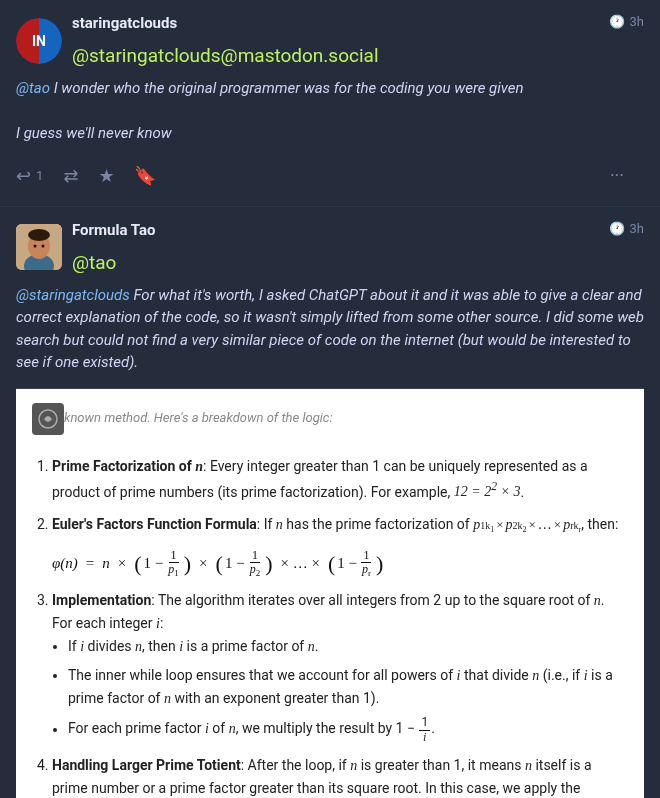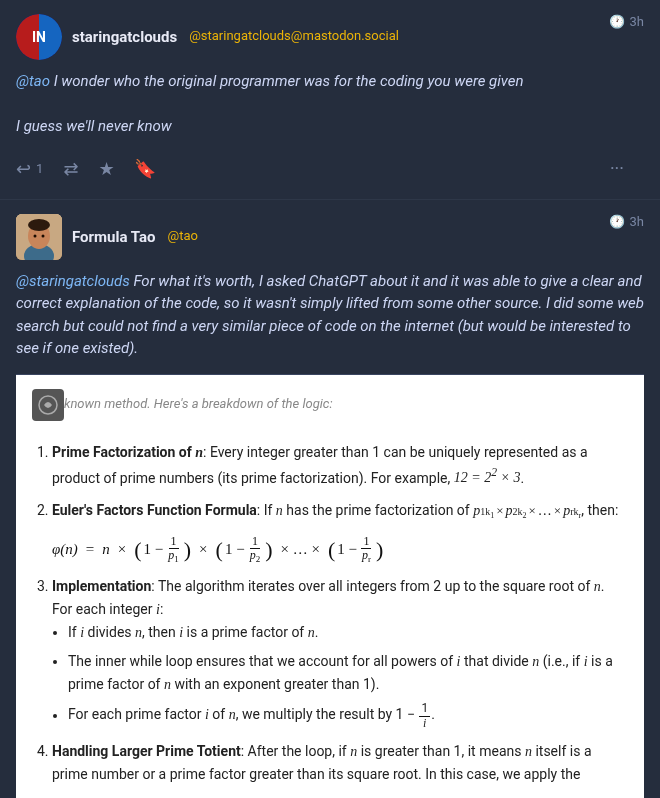--- a/index.html
+++ b/index.html
@@ -62,33 +62,33 @@
     .avatar-in-label {
       position: relative;
       z-index: 1;
       color: #fff;
       font-weight: bold;
       font-size: 14px;
     }
 
     .author-info {
       display: flex;
-      flex-direction: row;
+      flex-direction: column;
       gap: 12px;
     }
 
     .author-name {
       font-weight: 700;
       font-size: 15px;
       color: #e8eaf6;
     }
 
     .author-handle {
-      font-size: 13px;
-      color: #eab308;
+      font-size: 19px;
+      color: #bef264;
     }
 
     .post-time {
       font-size: 13px;
       color: #7986a3;
       display: flex;
       align-items: center;
       gap: 4px;
       white-space: nowrap;
     }

